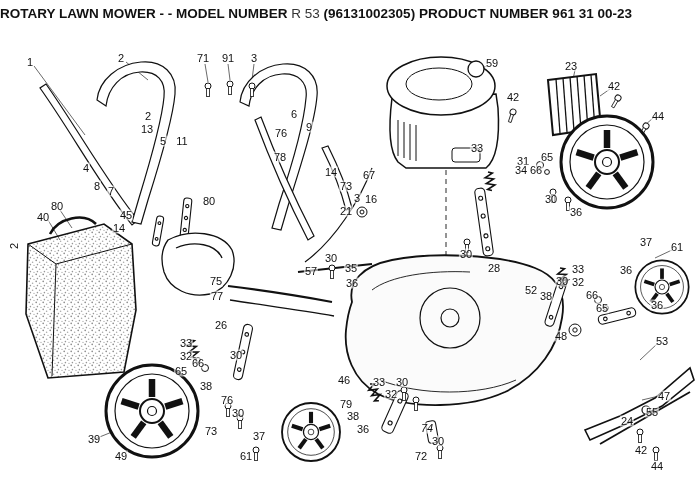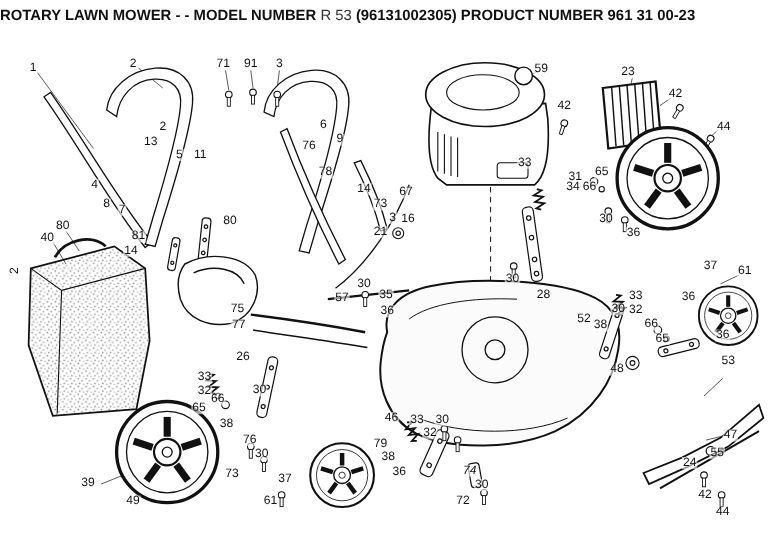--- a/index.html
+++ b/index.html
@@ -237,38 +237,38 @@
     <span class="part-label" style="left: 121px; top: 58px;">2</span>
     <span class="part-label" style="left: 203px; top: 58px;">71</span>
     <span class="part-label" style="left: 228px; top: 58px;">91</span>
     <span class="part-label" style="left: 254px; top: 58px;">3</span>
     <span class="part-label" style="left: 492px; top: 63px;">59</span>
     <span class="part-label" style="left: 571px; top: 66px;">23</span>
     <span class="part-label" style="left: 614px; top: 86px;">42</span>
     <span class="part-label" style="left: 658px; top: 116px;">44</span>
     <span class="part-label" style="left: 513px; top: 97px;">42</span>
     <span class="part-label" style="left: 148px; top: 116px;">2</span>
-    <span class="part-label" style="left: 137px; top: 129px;">13</span>
+    <span class="part-label" style="left: 147px; top: 129px;">13</span>
     <span class="part-label" style="left: 294px; top: 114px;">6</span>
     <span class="part-label" style="left: 309px; top: 127px;">9</span>
     <span class="part-label" style="left: 281px; top: 133px;">76</span>
     <span class="part-label" style="left: 163px; top: 141px;">5</span>
     <span class="part-label" style="left: 182px; top: 141px;">11</span>
-    <span class="part-label" style="left: 296px; top: 157px; text-align: center;">78</span>
+    <span class="part-label" style="left: 280px; top: 157px; text-align: center;">78</span>
     <span class="part-label" style="left: 86px; top: 168px;">4</span>
     <span class="part-label" style="left: 97px; top: 186px;">8</span>
     <span class="part-label" style="left: 111px; top: 191px;">7</span>
     <span class="part-label" style="left: 331px; top: 172px;">14</span>
     <span class="part-label" style="left: 369px; top: 175px;">67</span>
     <span class="part-label" style="left: 346px; top: 186px;">73</span>
     <span class="part-label" style="left: 357px; top: 198px;">3</span>
     <span class="part-label" style="left: 371px; top: 199px;">16</span>
     <span class="part-label" style="left: 346px; top: 211px;">21</span>
     <span class="part-label" style="left: 209px; top: 201px;">80</span>
-    <span class="part-label" style="left: 126px; top: 215px;">81</span>
+    <span class="part-label" style="left: 126px; top: 215px;">45</span>
     <span class="part-label" style="left: 119px; top: 228px;">14</span>
     <span class="part-label" style="left: 57px; top: 206px;">80</span>
     <span class="part-label" style="left: 43px; top: 217px;">40</span>
     <span class="part-label" style="left: 14px; top: 246px; transform: translate(-50%, -50%) rotate(-90deg);">2</span>
     <span class="part-label" style="left: 477px; top: 148px;">33</span>
     <span class="part-label" style="left: 487px; top: 161px; margin-left: 36px;">31</span>
     <span class="part-label" style="left: 521px; top: 170px;">34</span>
     <span class="part-label" style="left: 547px; top: 157px;">65</span>
     <span class="part-label" style="left: 536px; top: 170px;">66</span>
     <span class="part-label" style="left: 551px; top: 199px;">30</span>
@@ -297,32 +297,32 @@
     <span class="part-label" style="left: 186px; top: 356px;">32</span>
     <span class="part-label" style="left: 236px; top: 355px;">30</span>
     <span class="part-label" style="left: 198px; top: 363px;">66</span>
     <span class="part-label" style="left: 181px; top: 371px;">65</span>
     <span class="part-label" style="left: 206px; top: 386px;">38</span>
     <span class="part-label" style="left: 227px; top: 400px;">76</span>
     <span class="part-label" style="left: 238px; top: 413px;">30</span>
     <span class="part-label" style="left: 211px; top: 431px;">73</span>
     <span class="part-label" style="left: 259px; top: 436px;">37</span>
     <span class="part-label" style="left: 246px; top: 456px;">61</span>
-    <span class="part-label" style="left: 80px; top: 439px;">39</span>
+    <span class="part-label" style="left: 94px; top: 439px;">39</span>
     <span class="part-label" style="left: 121px; top: 456px;">49</span>
-    <span class="part-label" style="left: 356px; top: 380px;">46</span>
+    <span class="part-label" style="left: 344px; top: 380px;">46</span>
     <span class="part-label" style="left: 379px; top: 382px;">33</span>
     <span class="part-label" style="left: 391px; top: 394px;">32</span>
     <span class="part-label" style="left: 402px; top: 382px;">30</span>
     <span class="part-label" style="left: 346px; top: 404px;">79</span>
     <span class="part-label" style="left: 353px; top: 416px;">38</span>
     <span class="part-label" style="left: 363px; top: 429px;">36</span>
     <span class="part-label" style="left: 427px; top: 428px; font-style: italic;">74</span>
     <span class="part-label" style="left: 438px; top: 441px;">30</span>
     <span class="part-label" style="left: 421px; top: 456px;">72</span>
     <span class="part-label" style="left: 561px; top: 336px;">48</span>
-    <span class="part-label" style="left: 662px; top: 328px;">53</span>
+    <span class="part-label" style="left: 662px; top: 341px;">53</span>
     <span class="part-label" style="left: 664px; top: 396px;">47</span>
     <span class="part-label" style="left: 652px; top: 412px; text-align: center;">55</span>
     <span class="part-label" style="left: 627px; top: 421px;">24</span>
     <span class="part-label" style="left: 641px; top: 450px;">42</span>
     <span class="part-label" style="left: 657px; top: 466px;">44</span>
   </div>
 
 </body></html>

